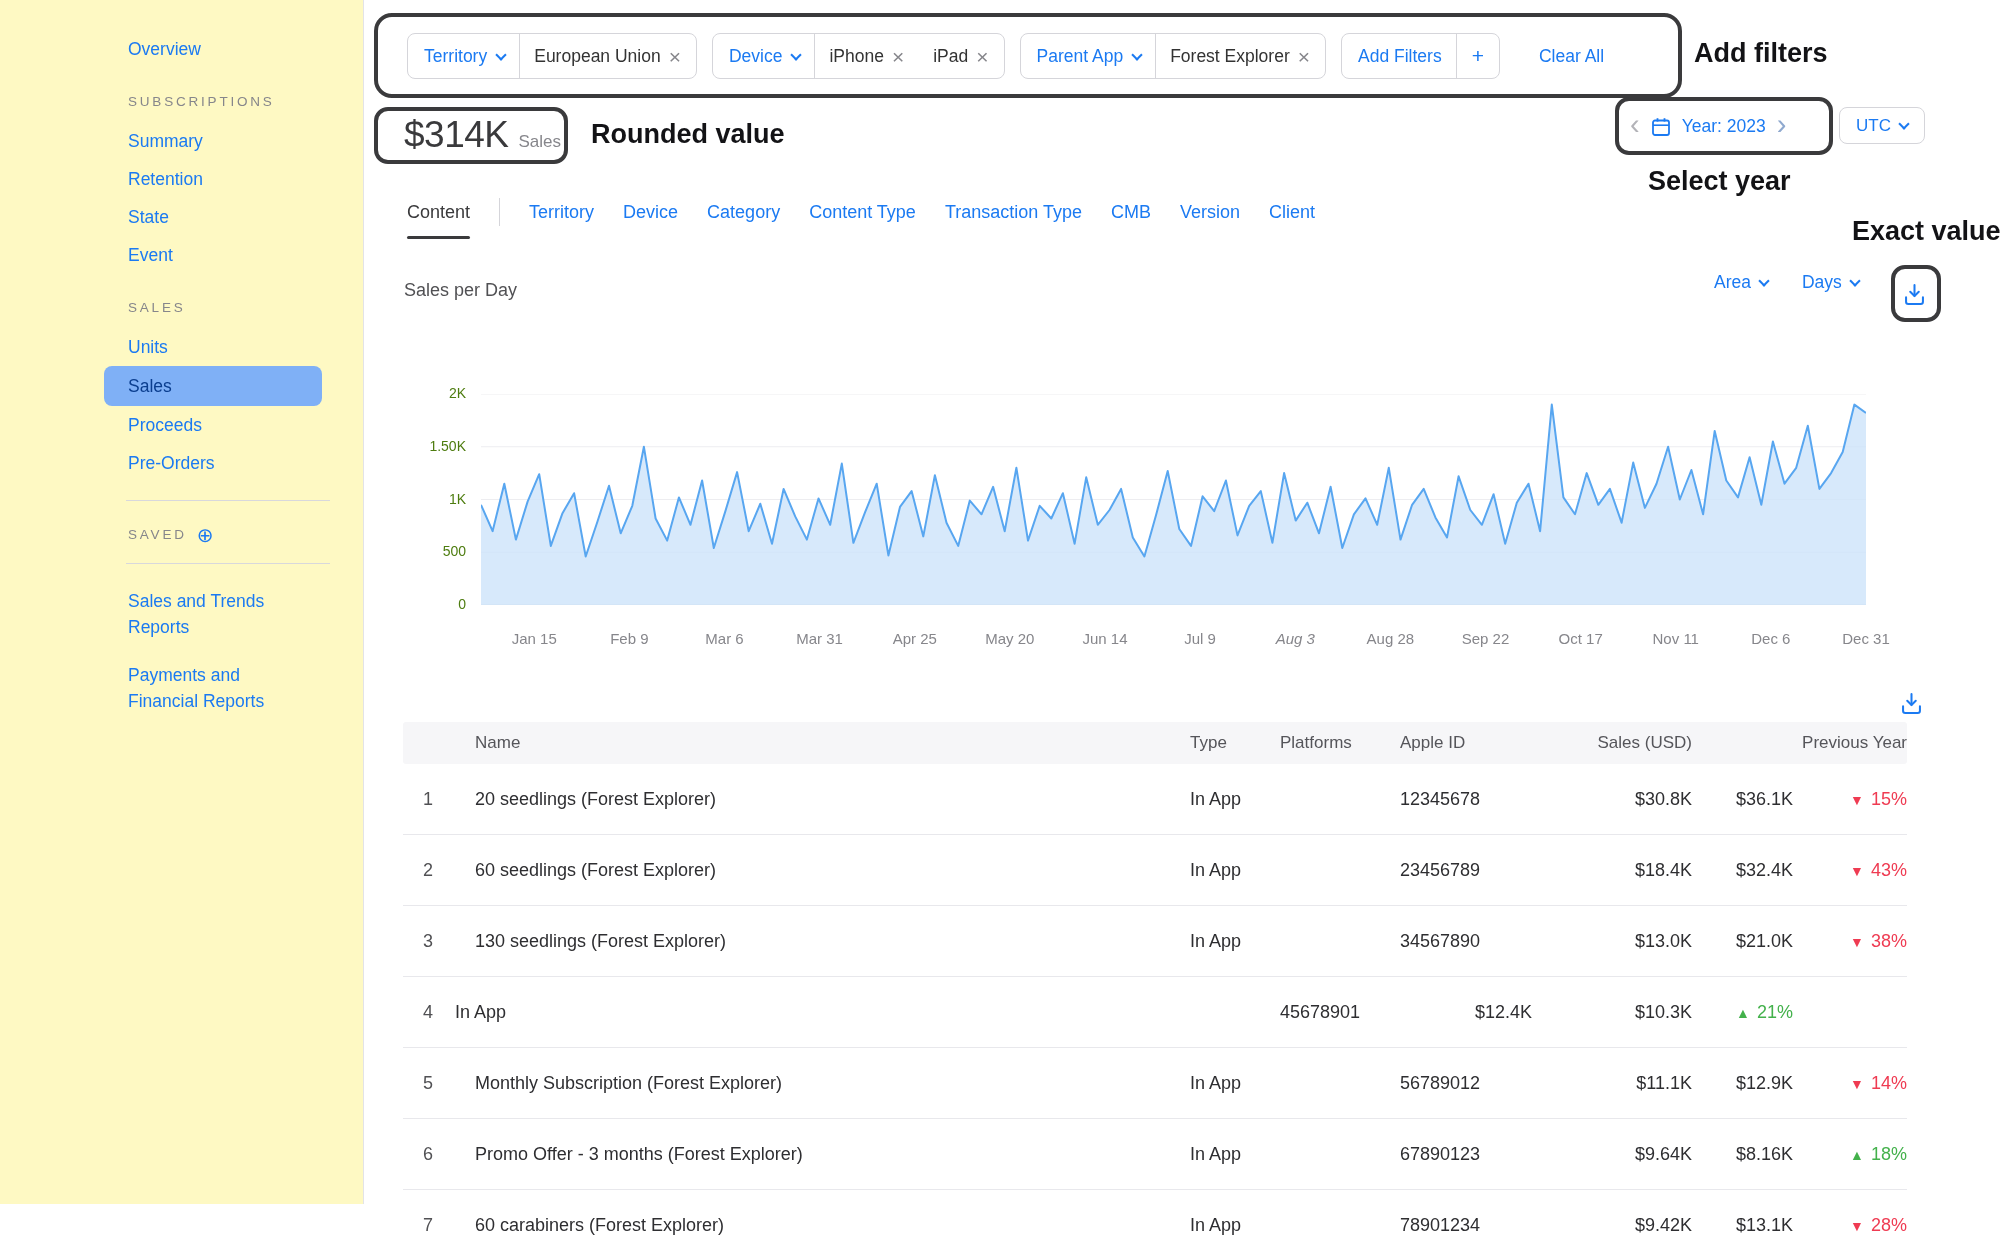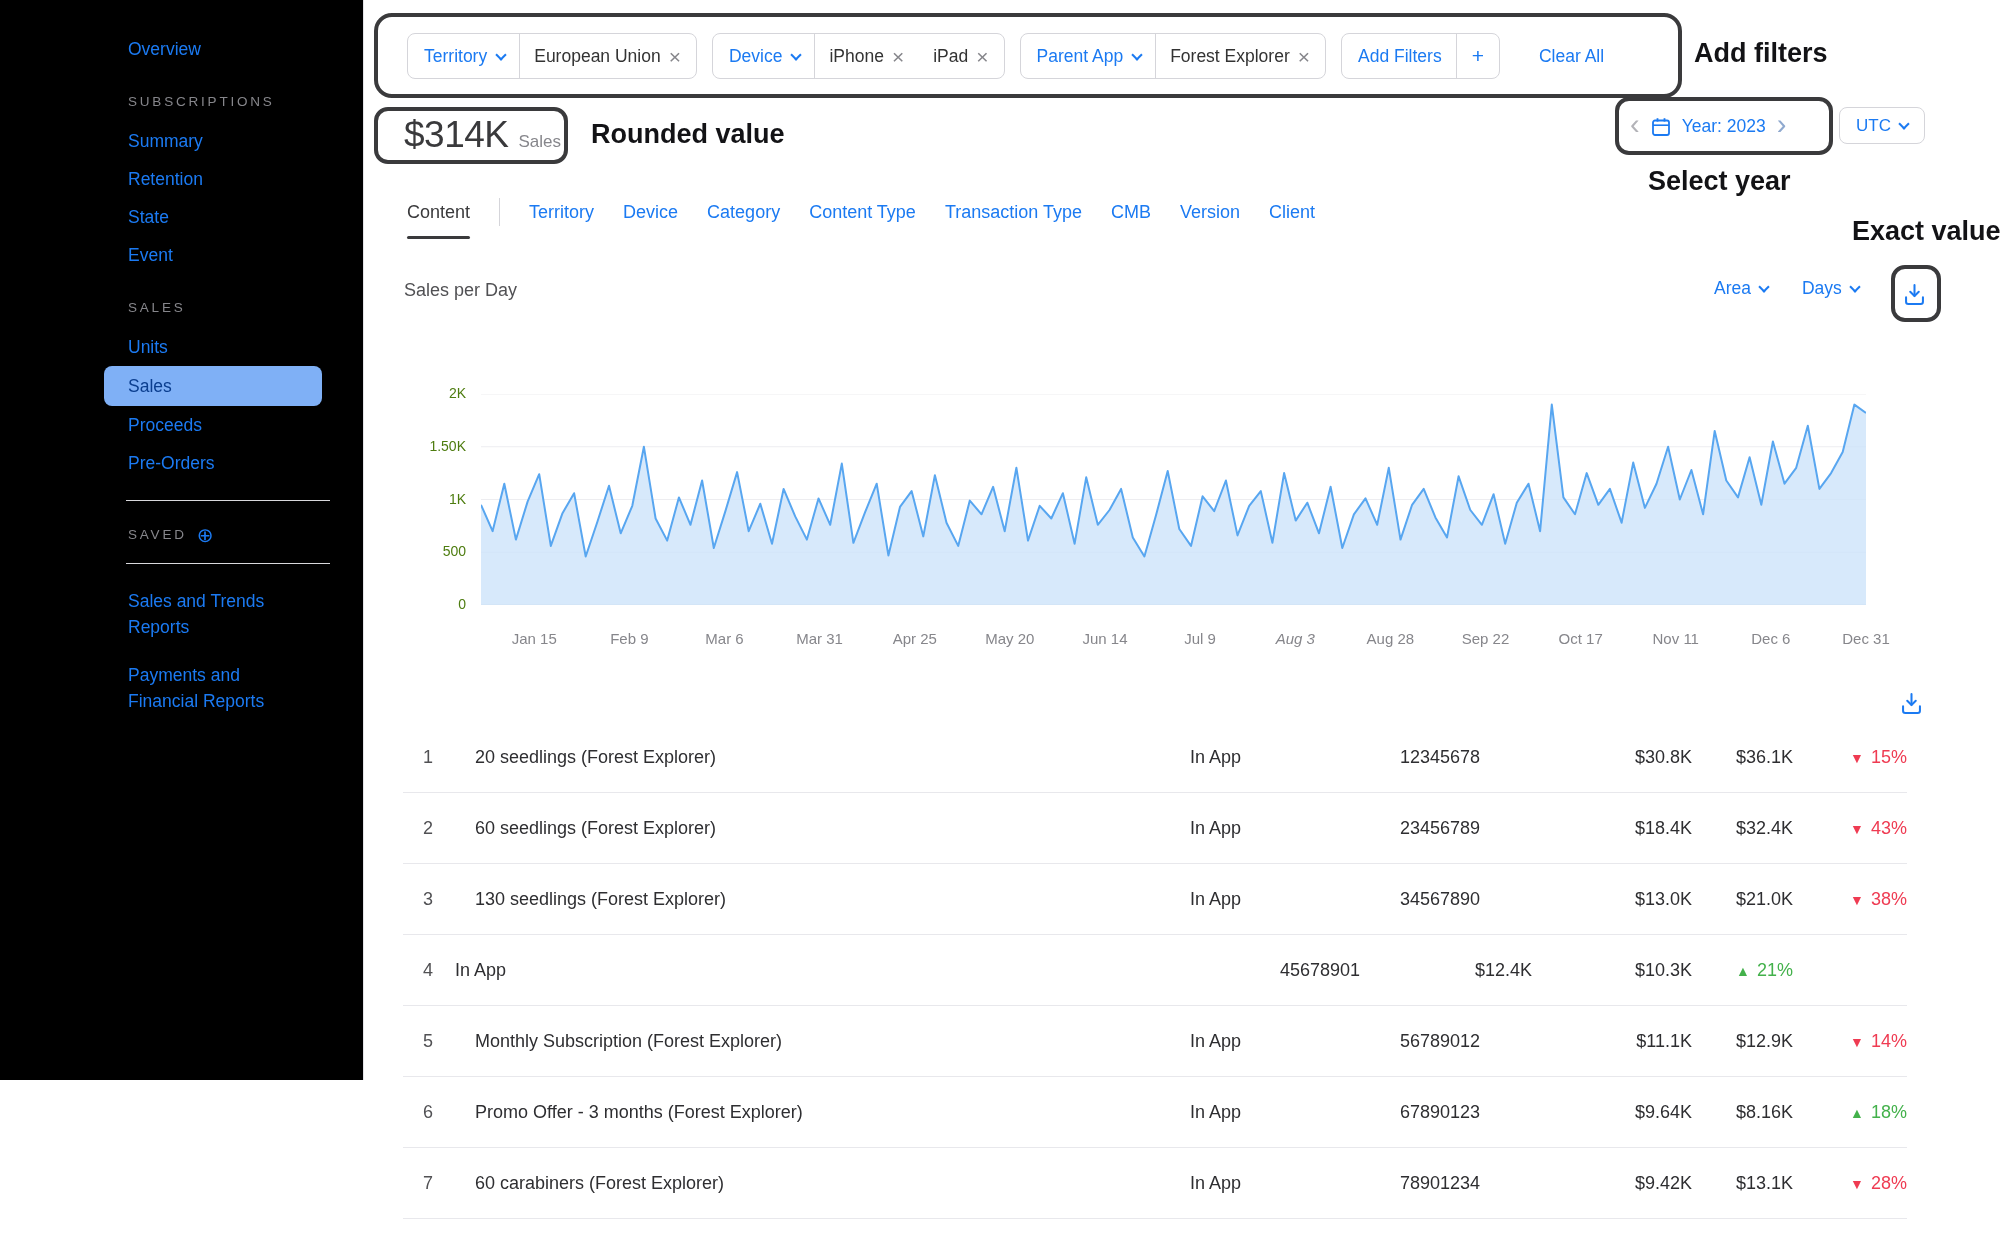--- a/index.html
+++ b/index.html
@@ -5,21 +5,21 @@
   :root{
     --accent:#1b7af2; --negative:#ef3b52; --positive:#43b14b;
     --chart-line:#58a6f0; --chart-fill:#cde4fa;
     --selected-bg:#7fb0f6; --selected-text:#0b3e8f; --annotation:#3a3a3c;
   }
   *{margin:0;padding:0;box-sizing:border-box;}
   html,body{width:2010px;height:1260px;}
   body{font-family:"Liberation Sans","DejaVu Sans",sans-serif;background:#fff;color:#2e2e31;position:relative;overflow:hidden;}
 
   
-  .sidebar{position:absolute;left:0;top:0;width:364px;height:1080px;border-right:1px solid #e3e3e7;padding:30px 18px 0 128px;background:#000000;}
+  .sidebar{position:absolute;left:0;top:0;width:364px;height:1204px;border-right:1px solid #e3e3e7;padding:30px 18px 0 128px;background:#fef9c3;}
   .sb-link{display:block;color:var(--accent);font-size:17.5px;line-height:38px;cursor:pointer;white-space:nowrap;}
   .sb-link.two-line{white-space:normal;width:152px;line-height:26px;margin:0 0 22px;}
   .sb-link.active{background:var(--selected-bg);color:var(--selected-text);width:218px;margin-left:-24px;padding-left:24px;border-radius:8px;line-height:40px;}
   .sb-header{color:#86868b;font-size:13.5px;letter-spacing:2.8px;line-height:20px;margin:24px 0 10px;}
   .sb-header-action{display:flex;align-items:center;gap:10px;margin:24px 0 10px;}
   .plus-circle-icon{color:var(--accent);font-size:20px;letter-spacing:0;line-height:1;cursor:pointer;}
   .sb-divider{border-top:1px solid #d8d8dc;width:204px;margin:18px 0 24px -2px;}
 
   .main{position:absolute;inset:0;}
 
@@ -60,21 +60,21 @@
 
   
   .tabs{position:absolute;left:407px;top:196px;display:flex;align-items:center;gap:29px;font-size:18px;height:32px;}
   .tab{color:var(--accent);cursor:pointer;position:relative;white-space:nowrap;}
   .tab.active{color:#3a3a3c;}
   .tab.active::after{content:"";position:absolute;left:0;right:0;bottom:-16px;height:3px;background:#3a3a3c;border-radius:2px;}
   .tab-sep{width:1px;height:28px;background:#d5d5da;}
 
   
   .chart-title{position:absolute;left:404px;top:280px;font-size:18px;color:#515154;}
-  .chart-controls{position:absolute;left:1714px;top:278px;display:flex;align-items:center;gap:34px;}
+  .chart-controls{position:absolute;left:1714px;top:272px;display:flex;align-items:center;gap:34px;}
   .ctrl{display:flex;align-items:center;gap:9px;color:var(--accent);font-size:17.5px;cursor:pointer;white-space:nowrap;}
   .dl{position:absolute;cursor:pointer;}
   .dl-chart{left:1901px;top:281px;}
   .dl-table{left:1898px;top:690px;}
   .dl svg path{stroke:var(--accent);}
 
   
   .chart-svg{position:absolute;left:481px;top:394px;}
   .ylab{position:absolute;width:72px;text-align:right;left:394px;font-size:14px;color:#4d7c0f;}
   .xlab{position:absolute;transform:translateX(-50%);font-size:15px;color:#86868b;top:630px;white-space:nowrap;}
@@ -265,20 +265,30 @@
 
   <div class="dl dl-table">
     <svg width="27" height="27" viewBox="0 0 24 24" fill="none">
       <path d="M12 3.5v9.5" stroke-width="1.8" stroke-linecap="round"></path>
       <path d="M8.2 9.6 12 13.4l3.8-3.8" stroke-width="1.8" stroke-linecap="round" stroke-linejoin="round"></path>
       <path d="M4.5 14.5v4a2 2 0 0 0 2 2h11a2 2 0 0 0 2-2v-4" stroke-width="1.8" stroke-linecap="round"></path>
     </svg>
   </div>
 
   <div class="table">
+    <div class="thead">
+        <div class="th c-rank"></div>
+        <div class="th c-name">Name</div>
+        <div class="th ">Type</div>
+        <div class="th ">Platforms</div>
+        <div class="th ">Apple ID</div>
+        <div class="th c-right">Sales (USD)</div>
+        <div class="th c-right"></div>
+        <div class="th c-right">Previous Year</div>
+      </div>
     <div class="tbody">
         <div class="tr">
           <div class="td c-rank">1</div>
           <div class="td c-name">20 seedlings (Forest Explorer)</div>
           <div class="td ">In App</div>
           <div class="td "></div>
           <div class="td ">12345678</div>
           <div class="td c-right">$30.8K</div>
           <div class="td c-right">$36.1K</div>
           <div class="td c-right chg-down"><span class="trend">▼</span><span>15%</span></div>

